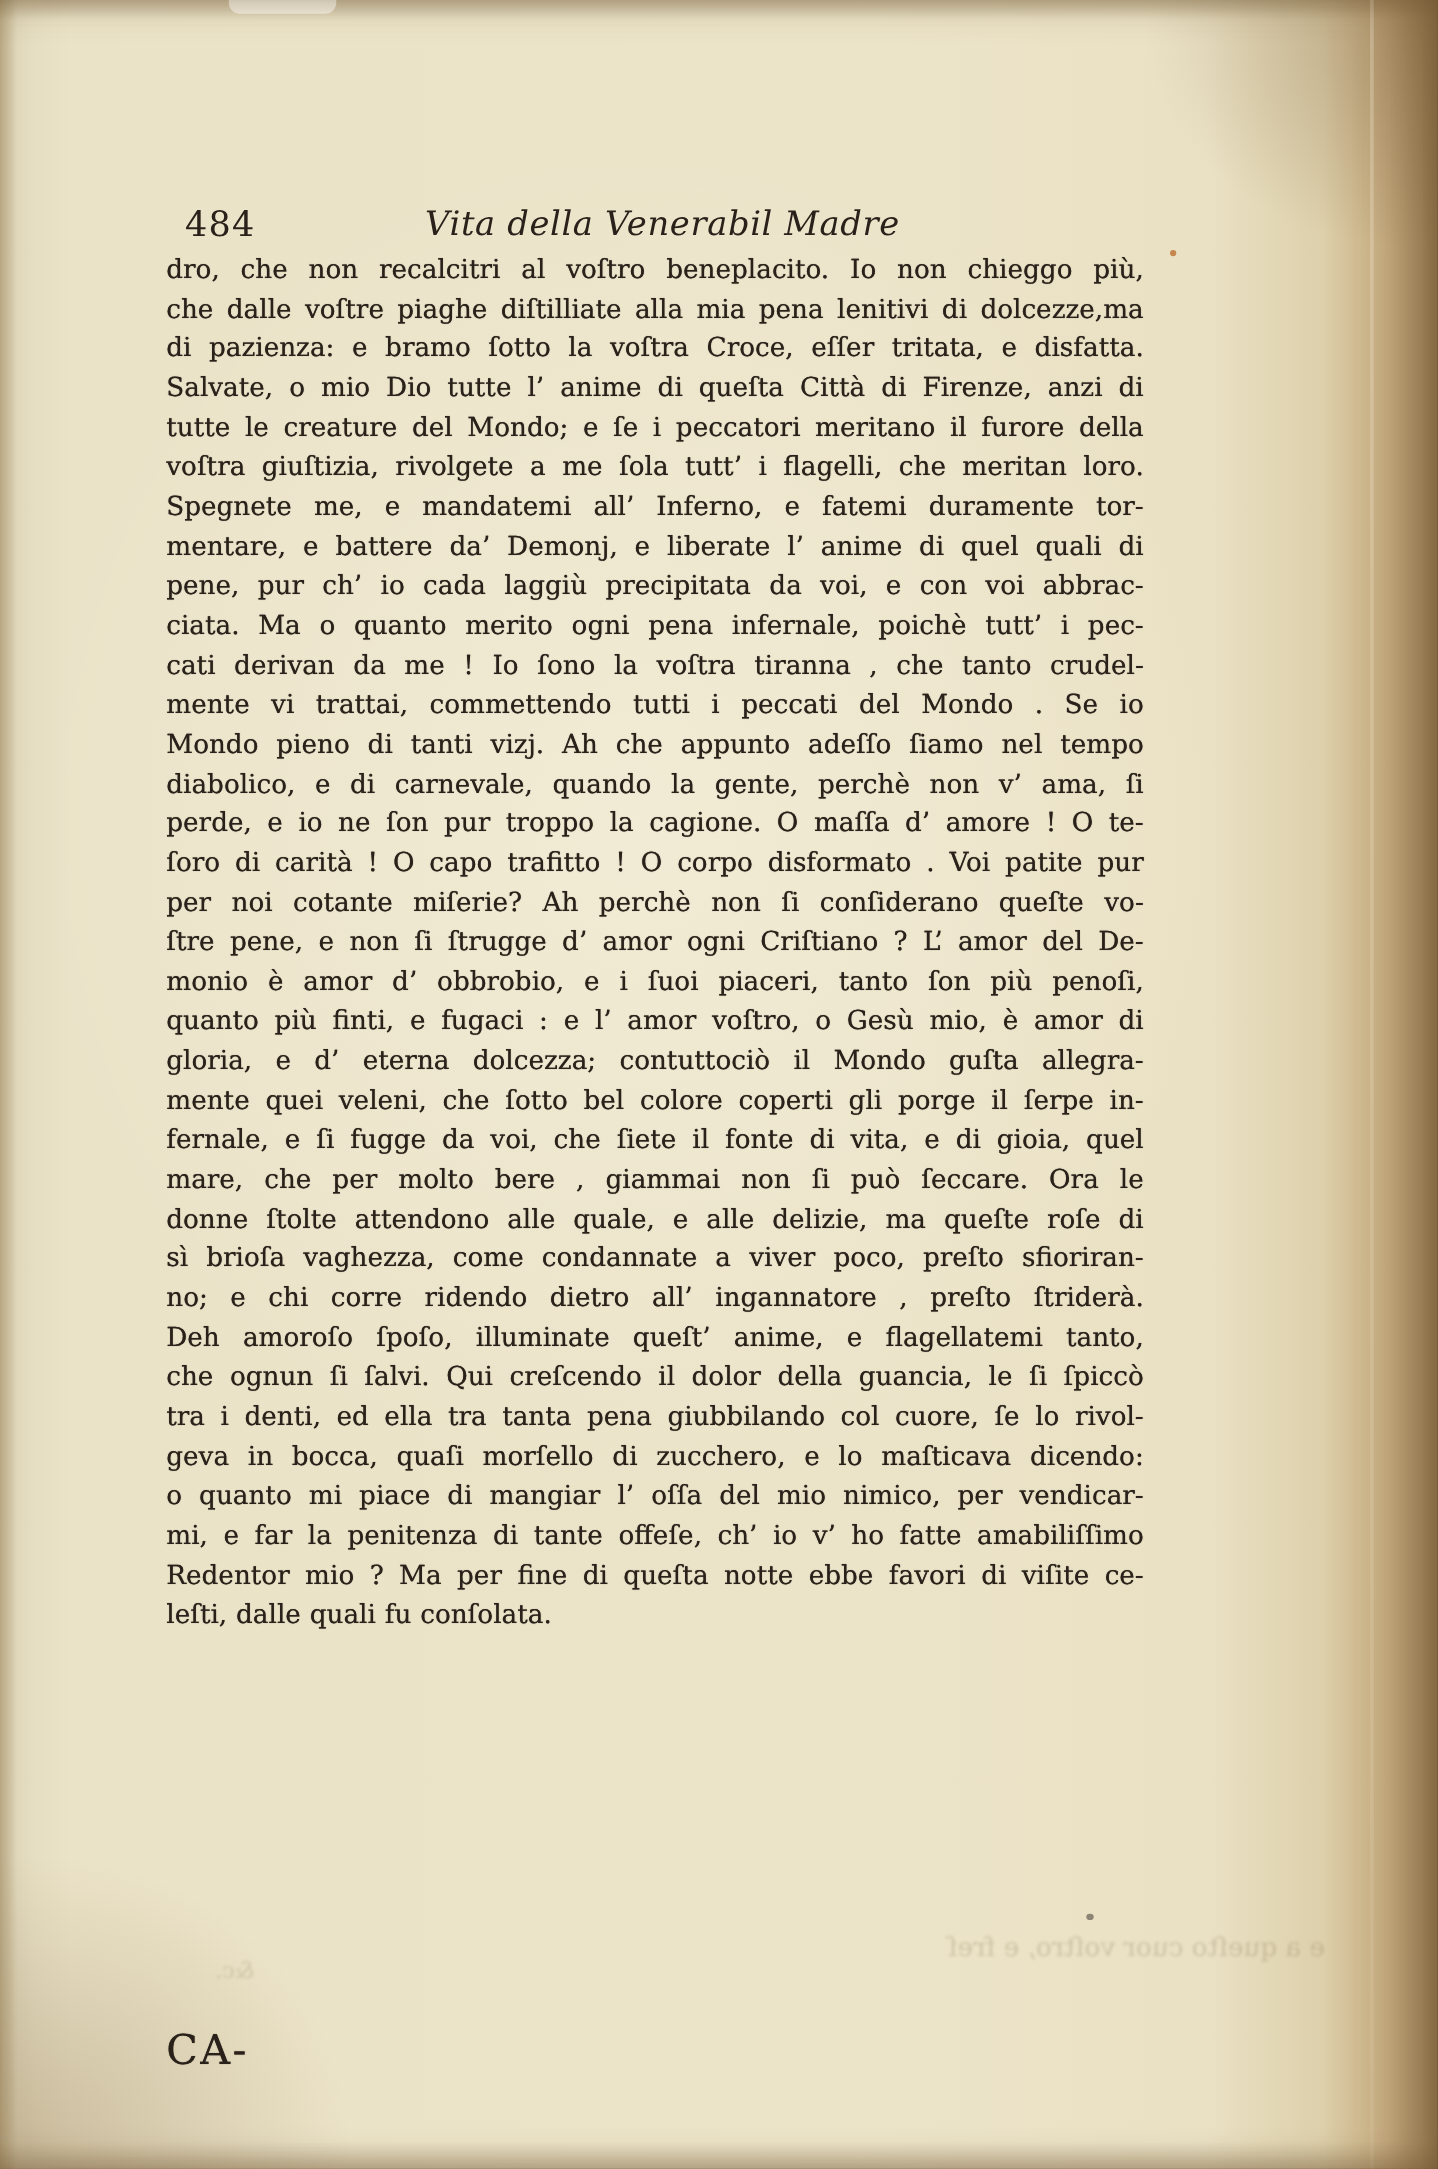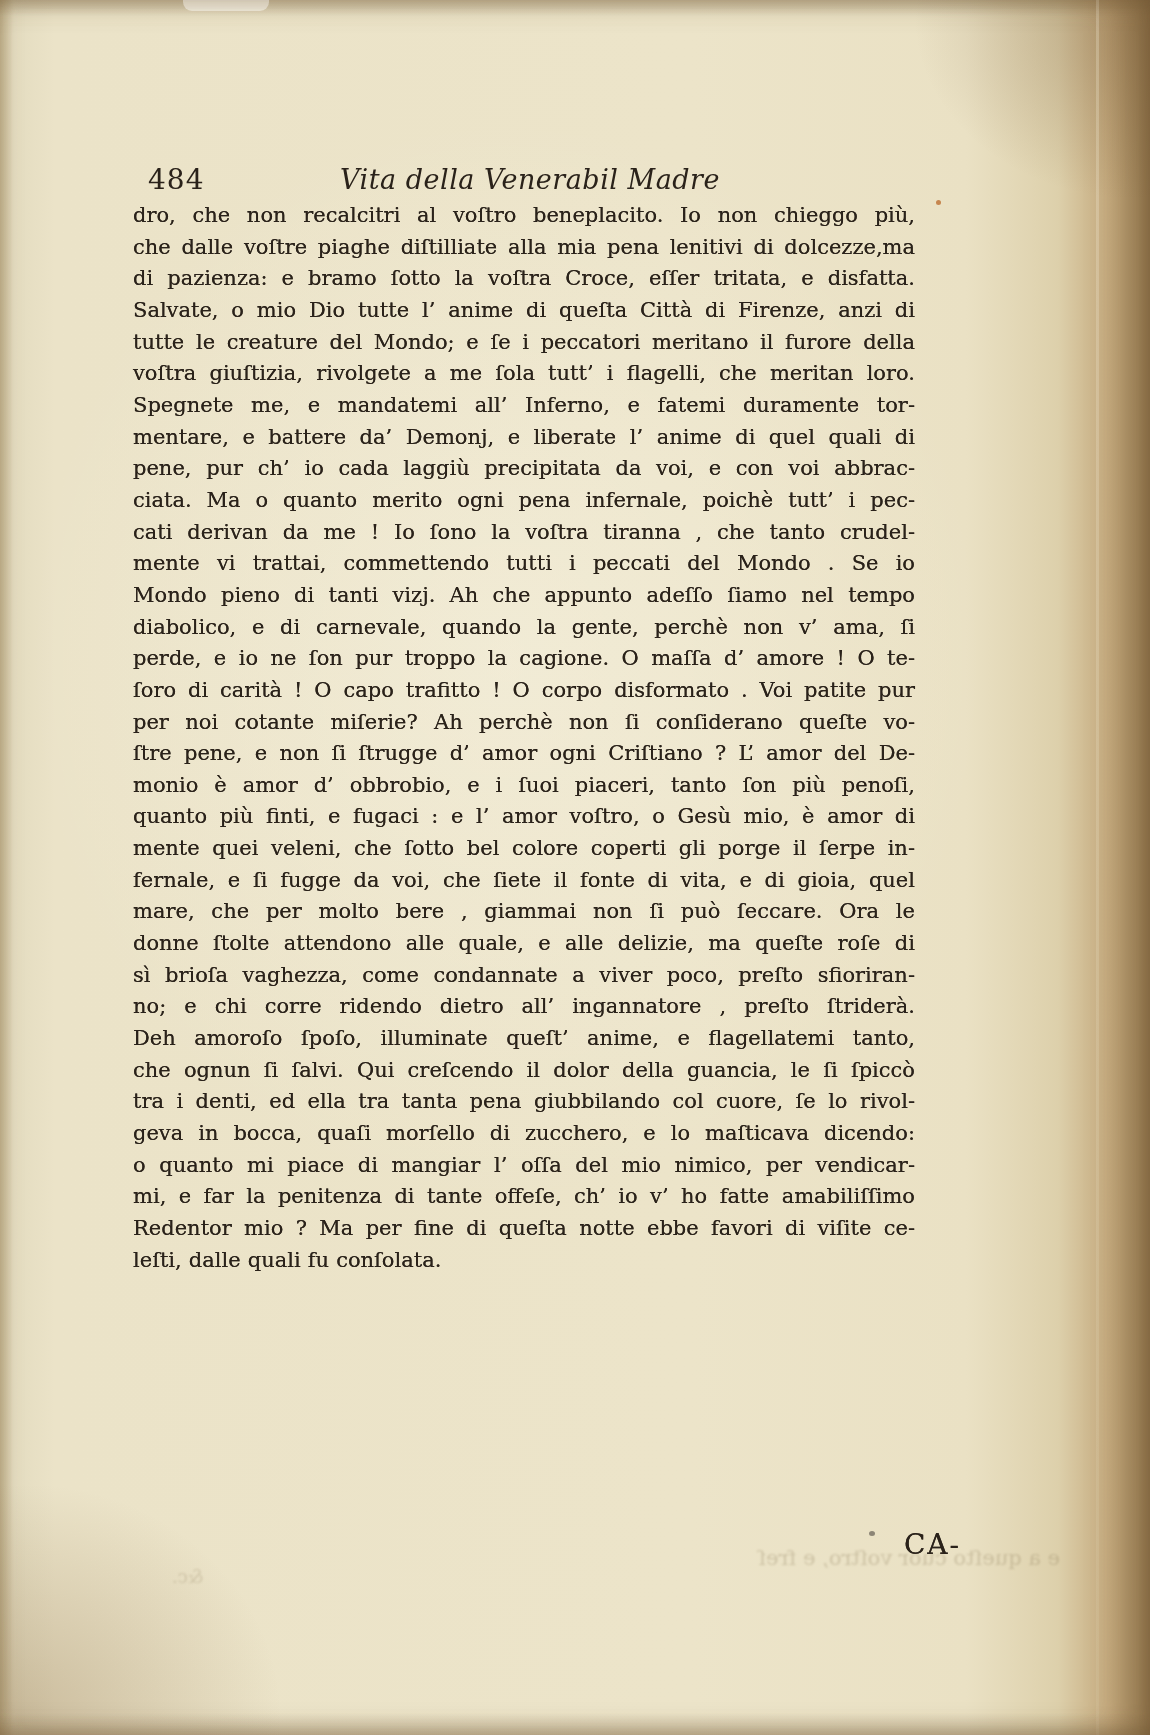--- a/index.html
+++ b/index.html
@@ -48,22 +48,22 @@
     position: absolute; left: 133px; top: 200px; width: 782px;
   }
   .body-text .line {
     line-height: 31.66px; font-size: 21px;
     text-align: justify; text-align-last: justify;
     word-spacing: 0.02em;
     text-shadow: 0 0 0.6px rgba(42,34,26,0.85);
   }
   .body-text .line.last { text-align-last: left; }
   .catchword {
-    position: absolute; left: 133px; top: 1528px; width: 828px;
-    text-align: right; font-size: 28px; letter-spacing: 2px;
+    position: absolute; left: 133px; top: 1620px; width: 828px;
+    font-size: 33px; letter-spacing: 2px;
     text-shadow: 0 0 0.6px rgba(42,34,26,0.85);
   }
   .ghost {
     position: absolute; pointer-events: none;
     transform: scaleX(-1);
     color: #8a7a58; opacity: 0.30; filter: blur(1.3px);
     font-size: 21px; white-space: nowrap;
   }
   .ghost-1 { left: 540px; top: 1546px; width: 520px; }
   .ghost-2 { left: 172px; top: 1566px; font-size: 18px; opacity: 0.25; }
@@ -105,20 +105,21 @@
       <div class="line">cati derivan da me !  Io ſono la voſtra tiranna , che tanto crudel-</div>
       <div class="line">mente vi trattai, commettendo tutti i peccati del Mondo .  Se io</div>
       <div class="line">Mondo pieno di tanti vizj.  Ah che appunto adeſſo ſiamo nel tempo</div>
       <div class="line">diabolico, e di carnevale, quando la gente, perchè non v’ ama, ſi</div>
       <div class="line">perde, e io ne ſon pur troppo la cagione.  O maſſa d’ amore ! O te-</div>
       <div class="line">ſoro di carità !  O capo trafitto ! O corpo disformato . Voi patite pur</div>
       <div class="line">per noi cotante miſerie?  Ah perchè non ſi conſiderano queſte vo-</div>
       <div class="line">ſtre pene, e non ſi ſtrugge d’ amor ogni Criſtiano ?  L’ amor del De-</div>
       <div class="line">monio è amor d’ obbrobio, e i ſuoi piaceri, tanto ſon più penoſi,</div>
       <div class="line">quanto più finti, e fugaci : e l’ amor voſtro, o Gesù mio, è amor di</div>
+      <div class="line">gloria, e d’ eterna dolcezza; contuttociò il Mondo guſta allegra-</div>
       <div class="line">mente quei veleni, che ſotto bel colore coperti gli porge il ſerpe in-</div>
       <div class="line">fernale, e ſi fugge da voi, che ſiete il fonte di vita, e di gioia, quel</div>
       <div class="line">mare, che per molto bere , giammai non ſi può ſeccare.  Ora le</div>
       <div class="line">donne ſtolte attendono alle quale, e alle delizie, ma queſte roſe di</div>
       <div class="line">sì brioſa vaghezza, come condannate a viver poco, preſto sfioriran-</div>
       <div class="line">no; e chi corre ridendo dietro all’ ingannatore , preſto ſtriderà.</div>
       <div class="line">Deh amoroſo ſpoſo, illuminate queſt’ anime, e flagellatemi tanto,</div>
       <div class="line">che ognun ſi ſalvi.  Qui creſcendo il dolor della guancia, le ſi ſpiccò</div>
       <div class="line">tra i denti, ed ella tra tanta pena giubbilando col cuore, ſe lo rivol-</div>
       <div class="line">geva in bocca, quaſi morſello di zucchero, e lo maſticava dicendo:</div>

